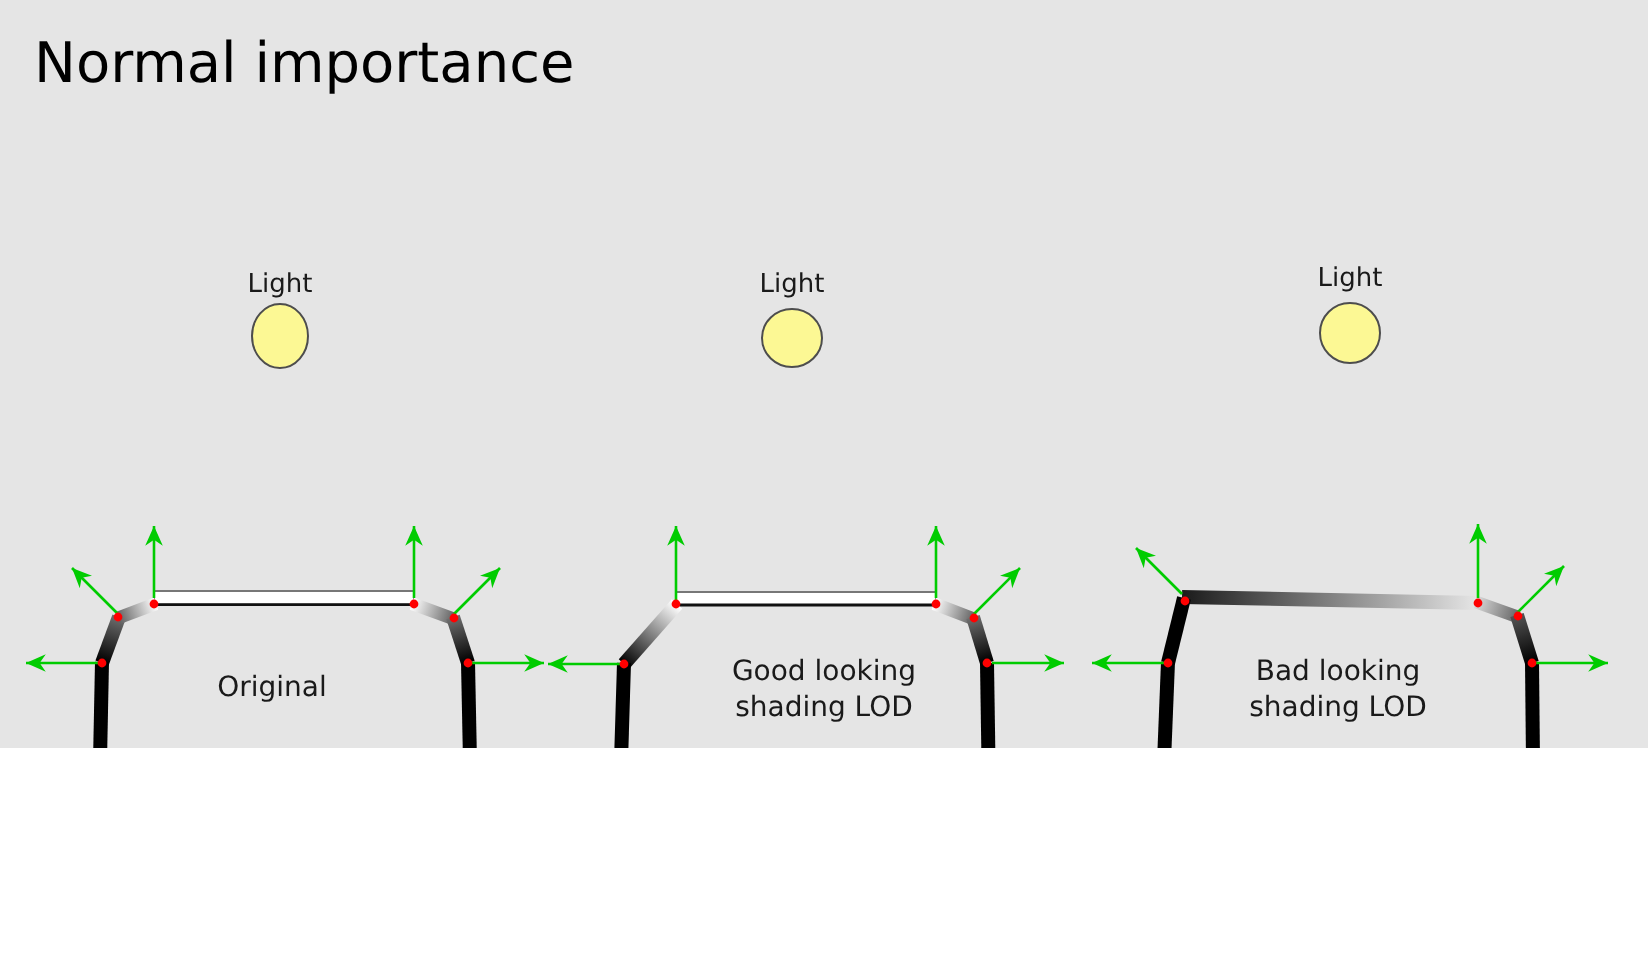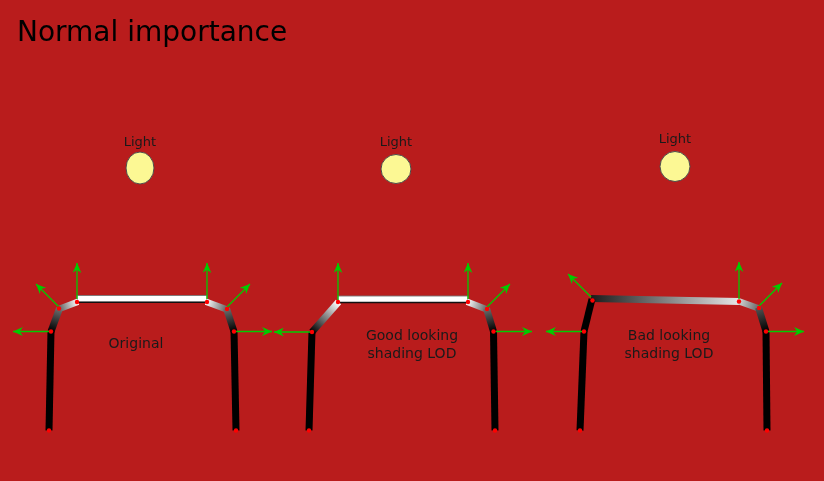--- a/index.html
+++ b/index.html
@@ -1,16 +1,16 @@
 <!DOCTYPE html>
 <html><head>
 <meta charset="utf-8">
 <style>
   html,body{margin:0;padding:0;background:#fff;}
-  .canvas{position:relative;width:824px;height:481px;background:#b91c1c;overflow:hidden;}
+  .canvas{position:relative;width:824px;height:374px;background:#e5e5e5;overflow:hidden;}
   svg text{font-family:"DejaVu Sans","Liberation Sans",sans-serif;}
   .title-text{font-size:28px;fill:#000000;}
   .light-label{font-size:13px;fill:#1a1a1a;}
   .caption-text{font-size:14px;fill:#1a1a1a;}
   .arrow{stroke:#00cc00;stroke-width:1.3;fill:none;}
   .vertex{fill:#ff0000;}
   .leg{stroke:#000000;stroke-width:7;fill:none;}
   .seg{fill:none;}
   .bar-thin{fill:#ffffff;stroke:#777777;stroke-width:0.9;}
   .bar-bottom{stroke:#111111;stroke-width:1.4;}

